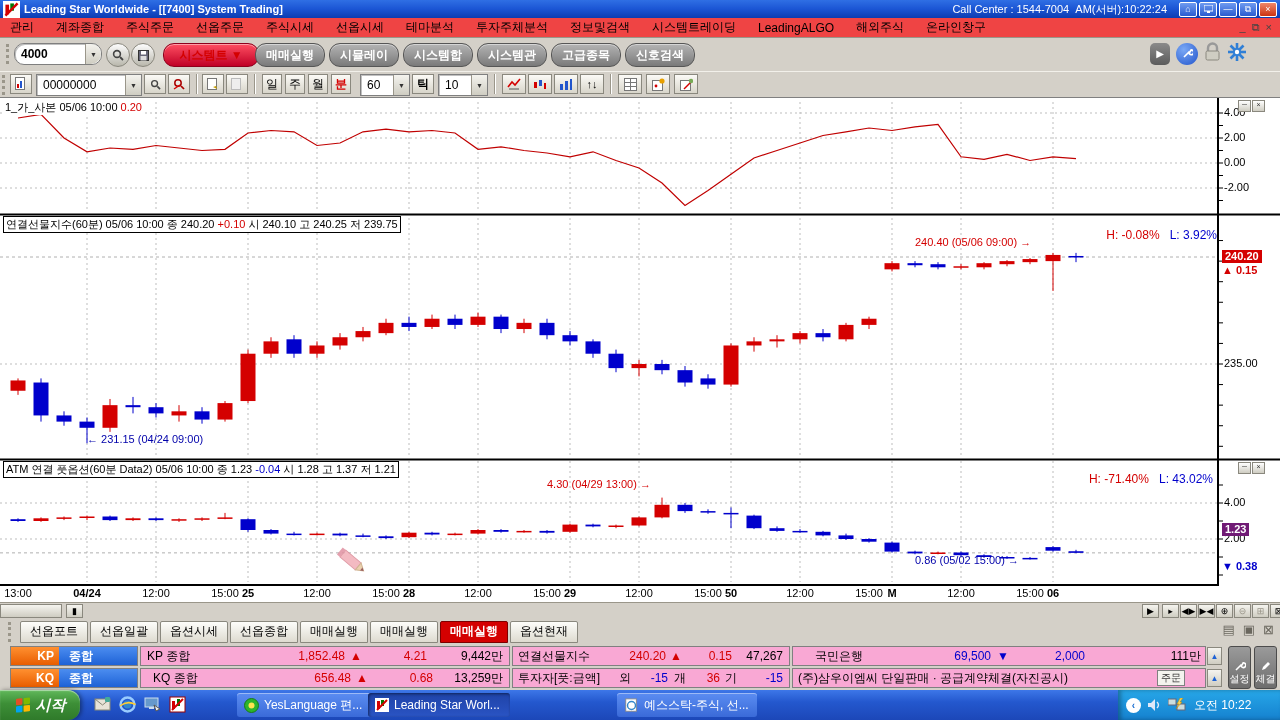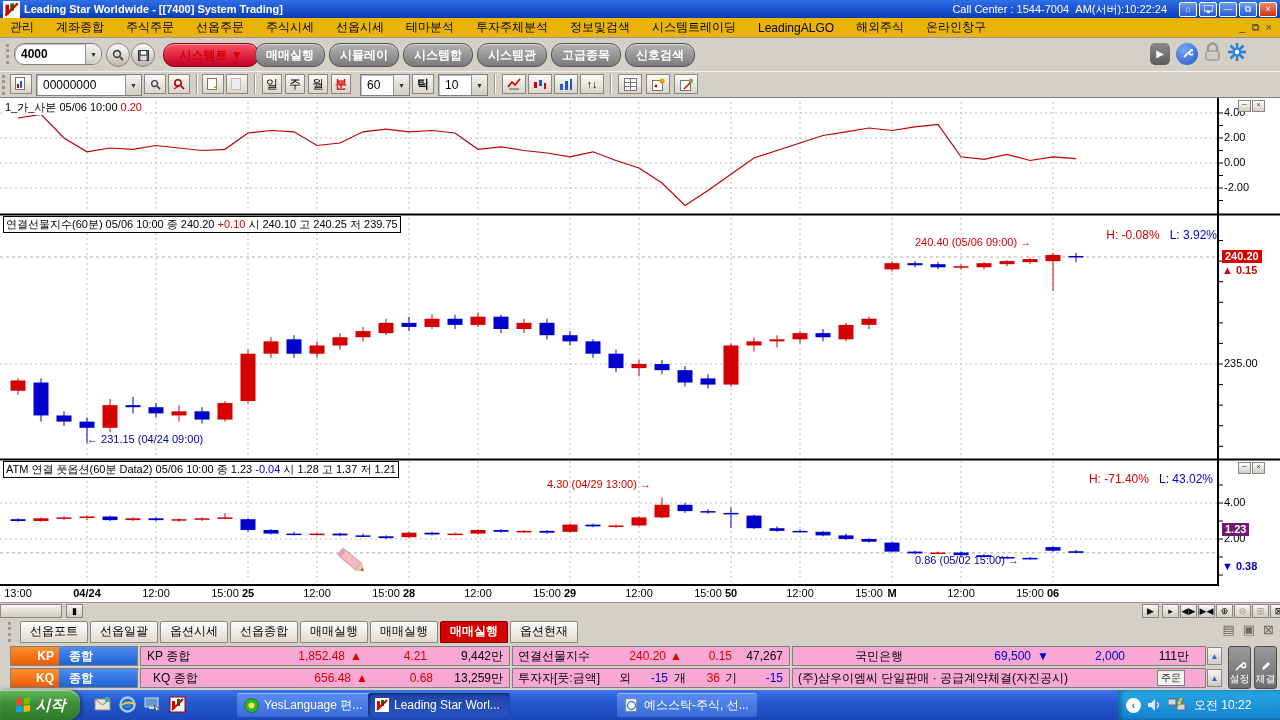--- a/index.html
+++ b/index.html
@@ -10,21 +10,21 @@
   #titlebar{left:0;top:0;width:1280px;height:18px;
     background:linear-gradient(to bottom,#2f6fe4 0%,#1b55d4 50%,#0d3cb0 100%);
     color:#fff;display:flex;align-items:center;padding:0 3px;box-sizing:border-box;}
   #titlebar .ttl{font-weight:bold;font-size:11px;margin-left:4px;white-space:nowrap;}
   #titlebar .callcenter{margin-left:auto;font-size:11px;margin-right:10px;white-space:nowrap;}
   .tbtn{width:16px;height:13px;margin-left:2px;border-radius:2px;border:1px solid #fff;
         display:flex;align-items:center;justify-content:center;font-size:9px;line-height:9px;color:#fff;
         background:linear-gradient(#6f9bf0,#2a5cd0);}
   .tbtn.close{background:linear-gradient(#f0876a,#cc3311);}
   
-  #menubar{left:0;top:18px;width:1280px;height:20px;background:#eab308;border-bottom:1px solid #9a968a;
+  #menubar{left:0;top:18px;width:1280px;height:20px;background:#ef4444;border-bottom:1px solid #9a968a;
            display:flex;align-items:center;padding-left:10px;box-sizing:border-box;}
   #menubar span.mi{margin-right:22px;font-size:12px;cursor:default;}
   #menu-winctl{position:absolute;right:8px;top:21px;display:flex;gap:6px;color:#444;font-size:11px;}
   
   #toolbar1{left:0;top:38px;width:1280px;height:33px;background:#d4d0c8;}
   #toolbar2{left:0;top:71px;width:1280px;height:26px;background:#d4d0c8;border-top:1px solid #f2f0ea;border-bottom:1px solid #9a968a;}
   .combo{background:#fff;border:1px solid #7f7f7f;box-shadow:inset 1px 1px 0 #c0c0c0;height:20px;display:flex;align-items:center;}
   .combo .cval{flex:1;padding-left:6px;font-size:12px;}
   .combo .carr{width:15px;height:100%;background:linear-gradient(#f4f3ee,#cfcdc2);border-left:1px solid #9a968a;
                display:flex;align-items:center;justify-content:center;font-size:7px;color:#333;}
@@ -707,25 +707,25 @@
         <span class="c r" style="flex:1;padding-right:6px;">9,442만</span>
       </div>
       <div class="spanel" style="left:512px;width:278px;">
         <span class="c" style="width:96px;padding-left:5px;">연결선물지수</span>
         <span class="c r red" style="width:52px;">240.20</span>
         <span class="c ctr red" style="width:20px;">▲</span>
         <span class="c r red" style="width:46px;">0.15</span>
         <span class="c r" style="flex:1;padding-right:6px;">47,267</span>
       </div>
       <div class="spanel" style="left:792px;width:414px;">
-        <span class="c" style="width:96px;padding-left:22px;margin-left:40px;">국민은행</span>
+        <span class="c" style="width:96px;padding-left:22px;">국민은행</span>
         <span class="c r blue" style="width:80px;">69,500</span>
         <span class="c ctr blue" style="width:24px;">▼</span>
         <span class="c r blue" style="width:70px;">2,000</span>
-        <span class="c r" style="flex:1;padding-right:16px;">111만</span>
+        <span class="c r" style="flex:1;padding-right:4px;">111만</span>
       </div>
       <div class="spin" style="left:1207px;">
           <span>▲</span>
         </div>
     </div>
 
     <div class="srow" style="top:23px;">
       <div class="badge">
         <span class="bKP">KQ</span>
         <span class="bGH">종합</span>

